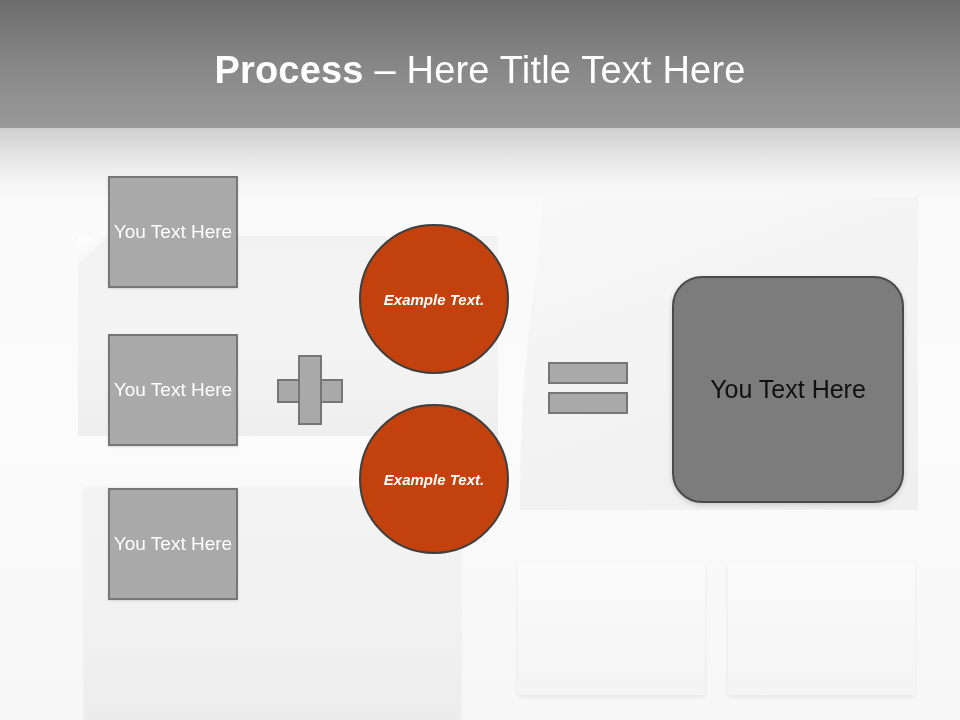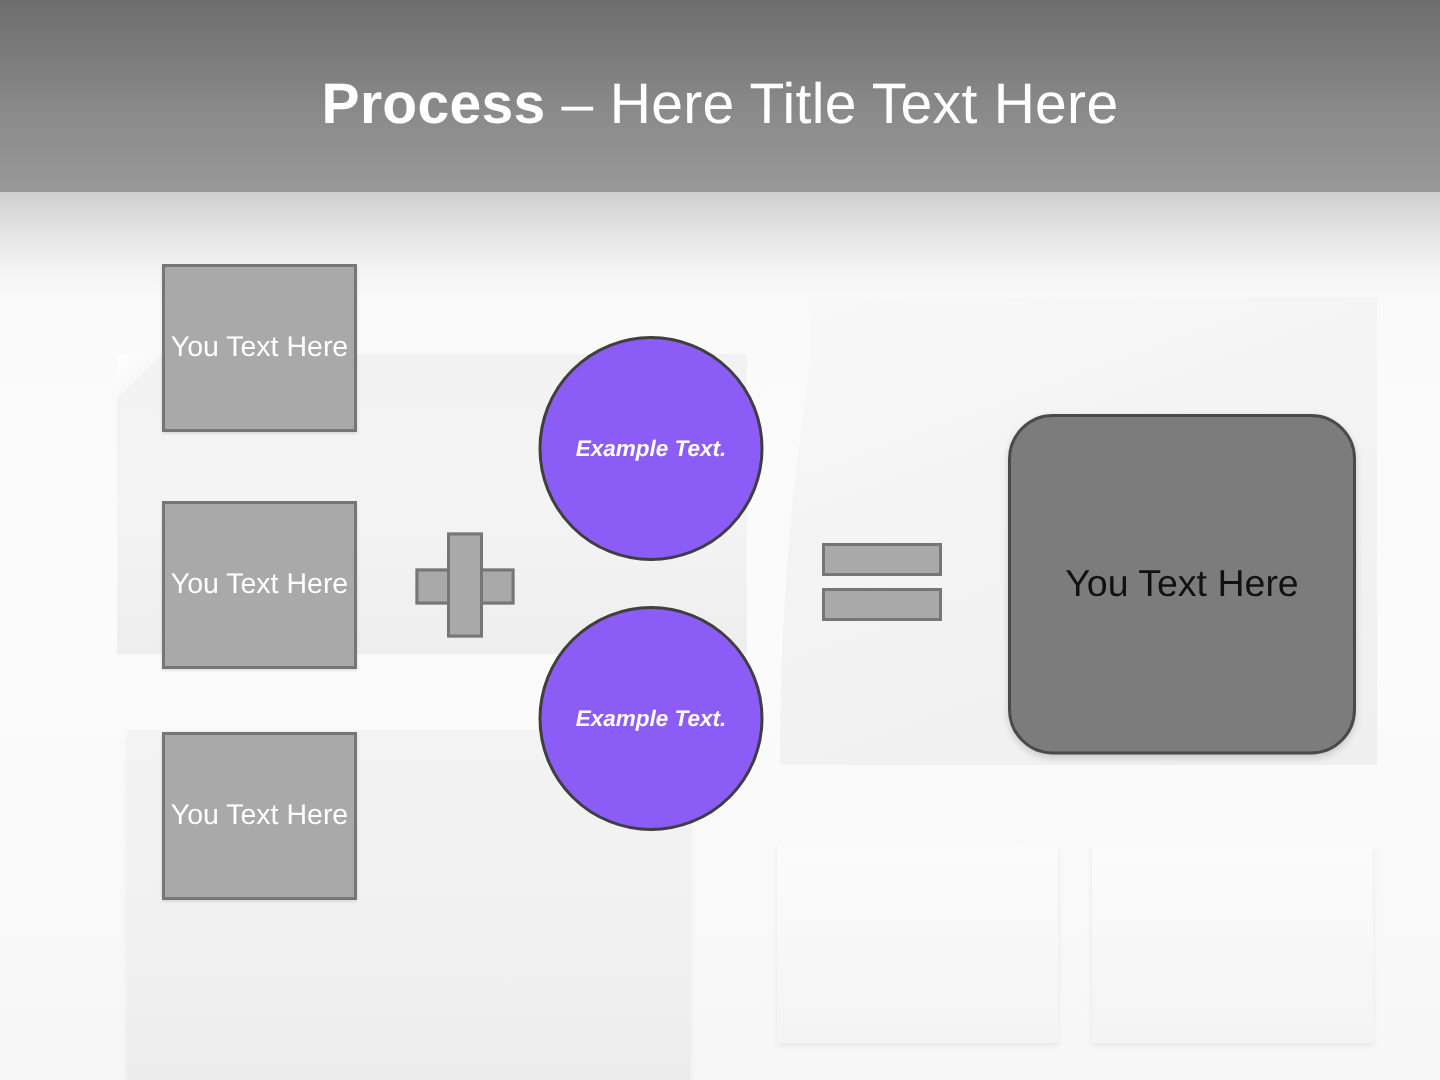--- a/index.html
+++ b/index.html
@@ -137,21 +137,21 @@
     box-sizing: border-box;
   }
   .plus-sign .bar-h { left: 0; top: 24px;  width: 66px; height: 24px; }
   .plus-sign .bar-v { left: 21px; top: 0;  width: 24px; height: 70px; }
   .plus-sign .fill  { left: 23px; top: 26px; width: 20px; height: 20px; background: #a9a9a9; border: none; }
 
   .circle {
     position: absolute;
     width: 150px; height: 150px;
     border-radius: 50%;
-    background: #8b5cf6;
+    background: #c2410c;
     border: 2px solid #3f3f3f;
     box-sizing: border-box;
     color: #ffffff;
     font-size: 15px;
     line-height: 21px;
     font-weight: bold;
     font-style: italic;
     text-align: center;
     display: flex;
     align-items: center;

